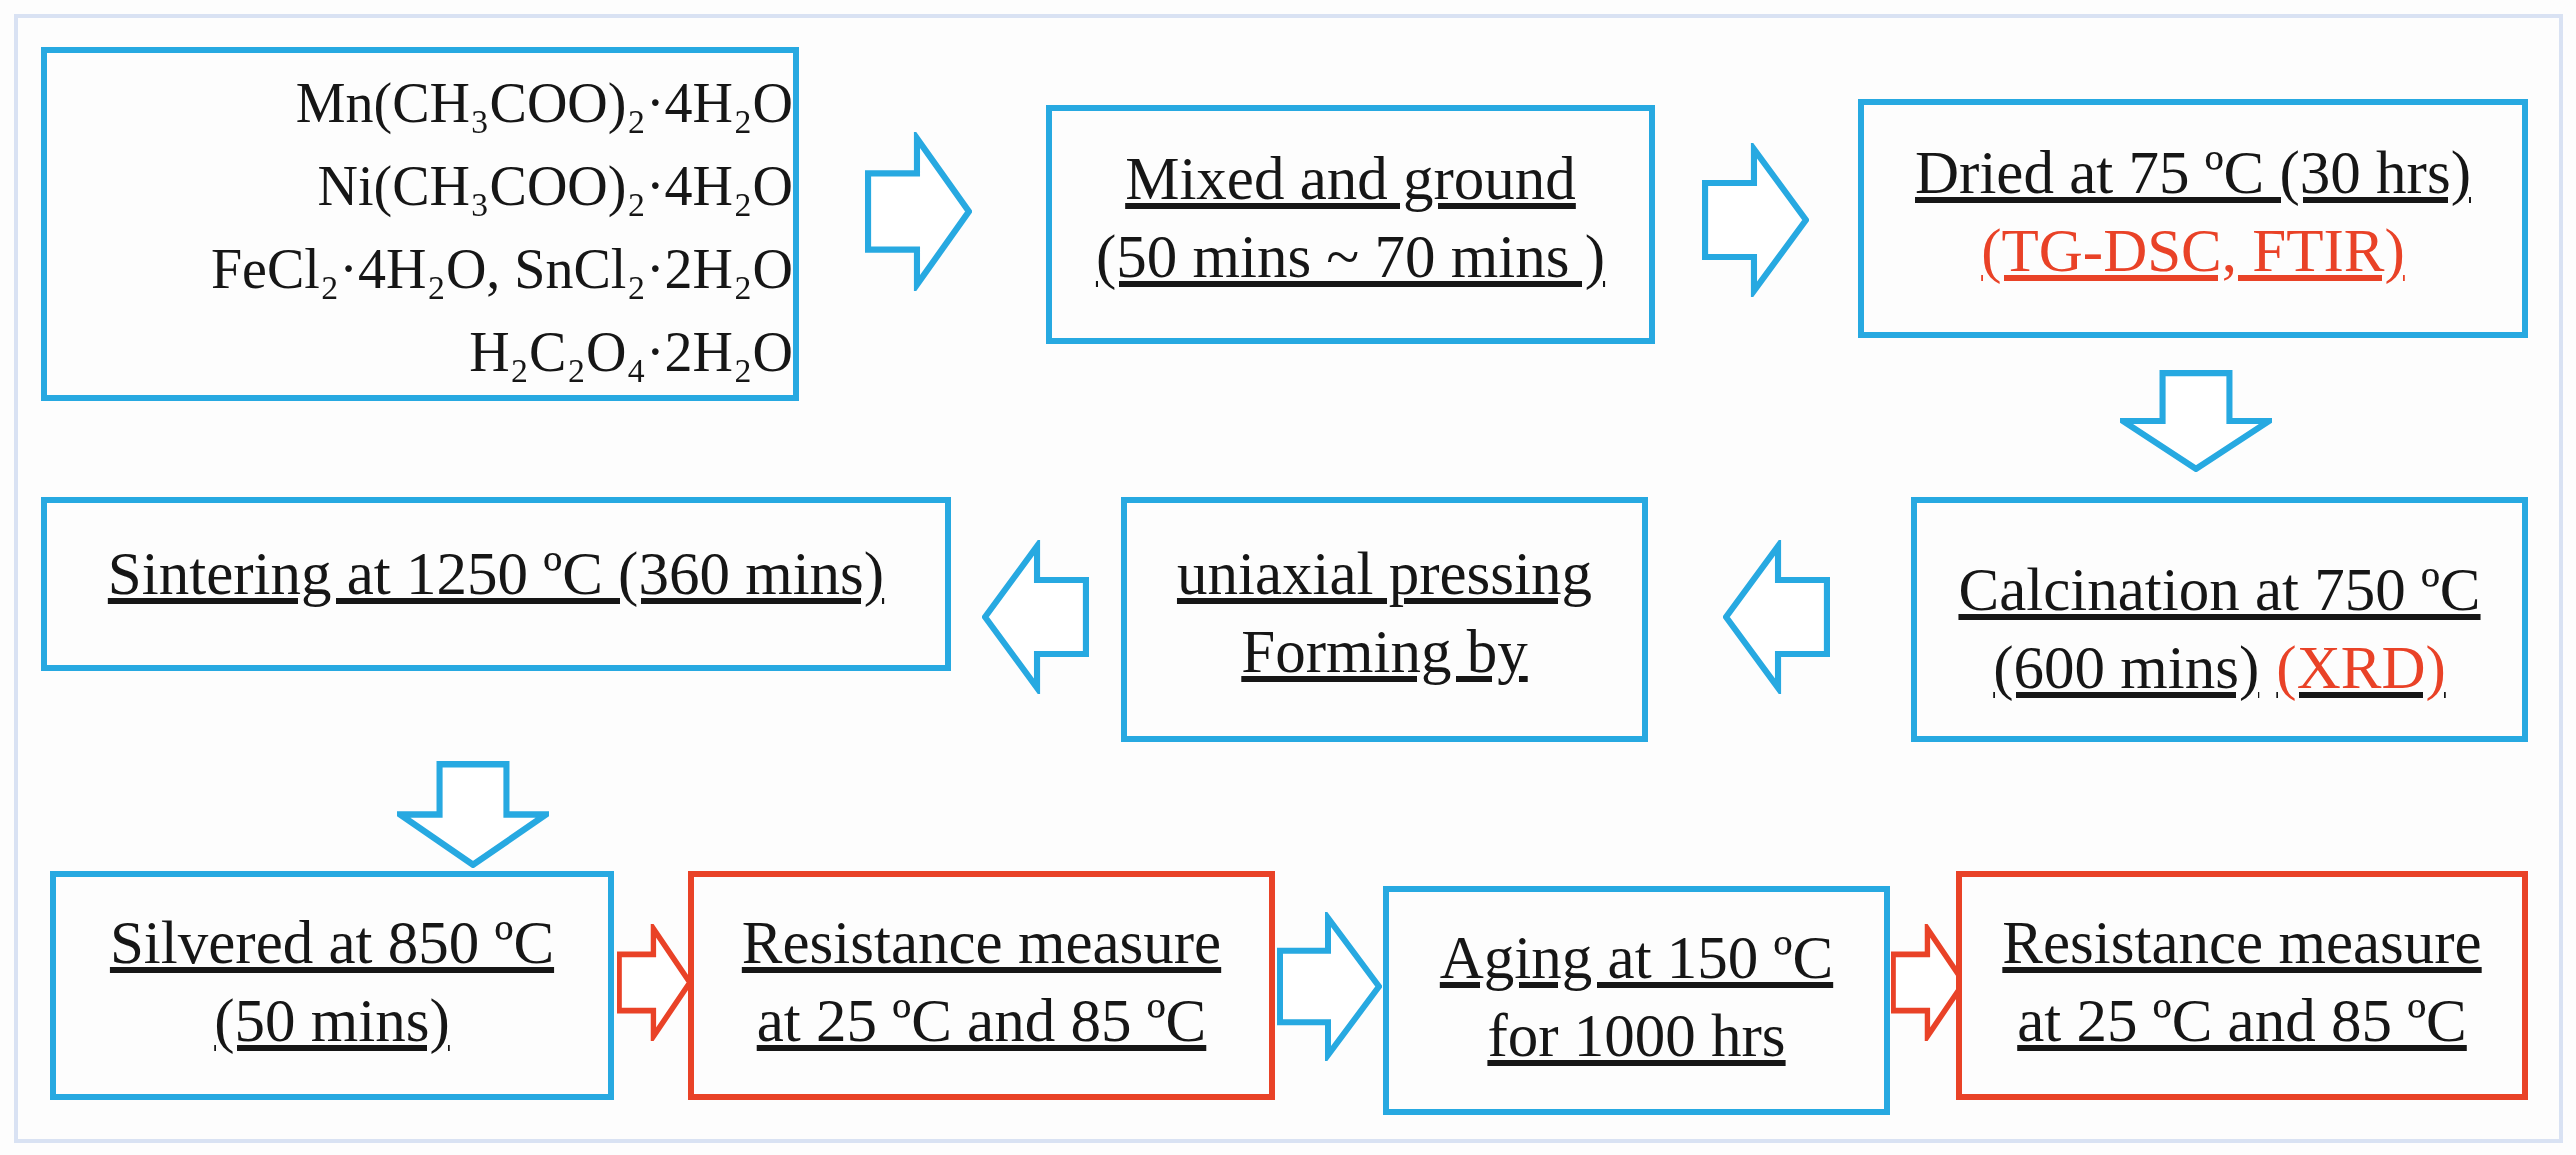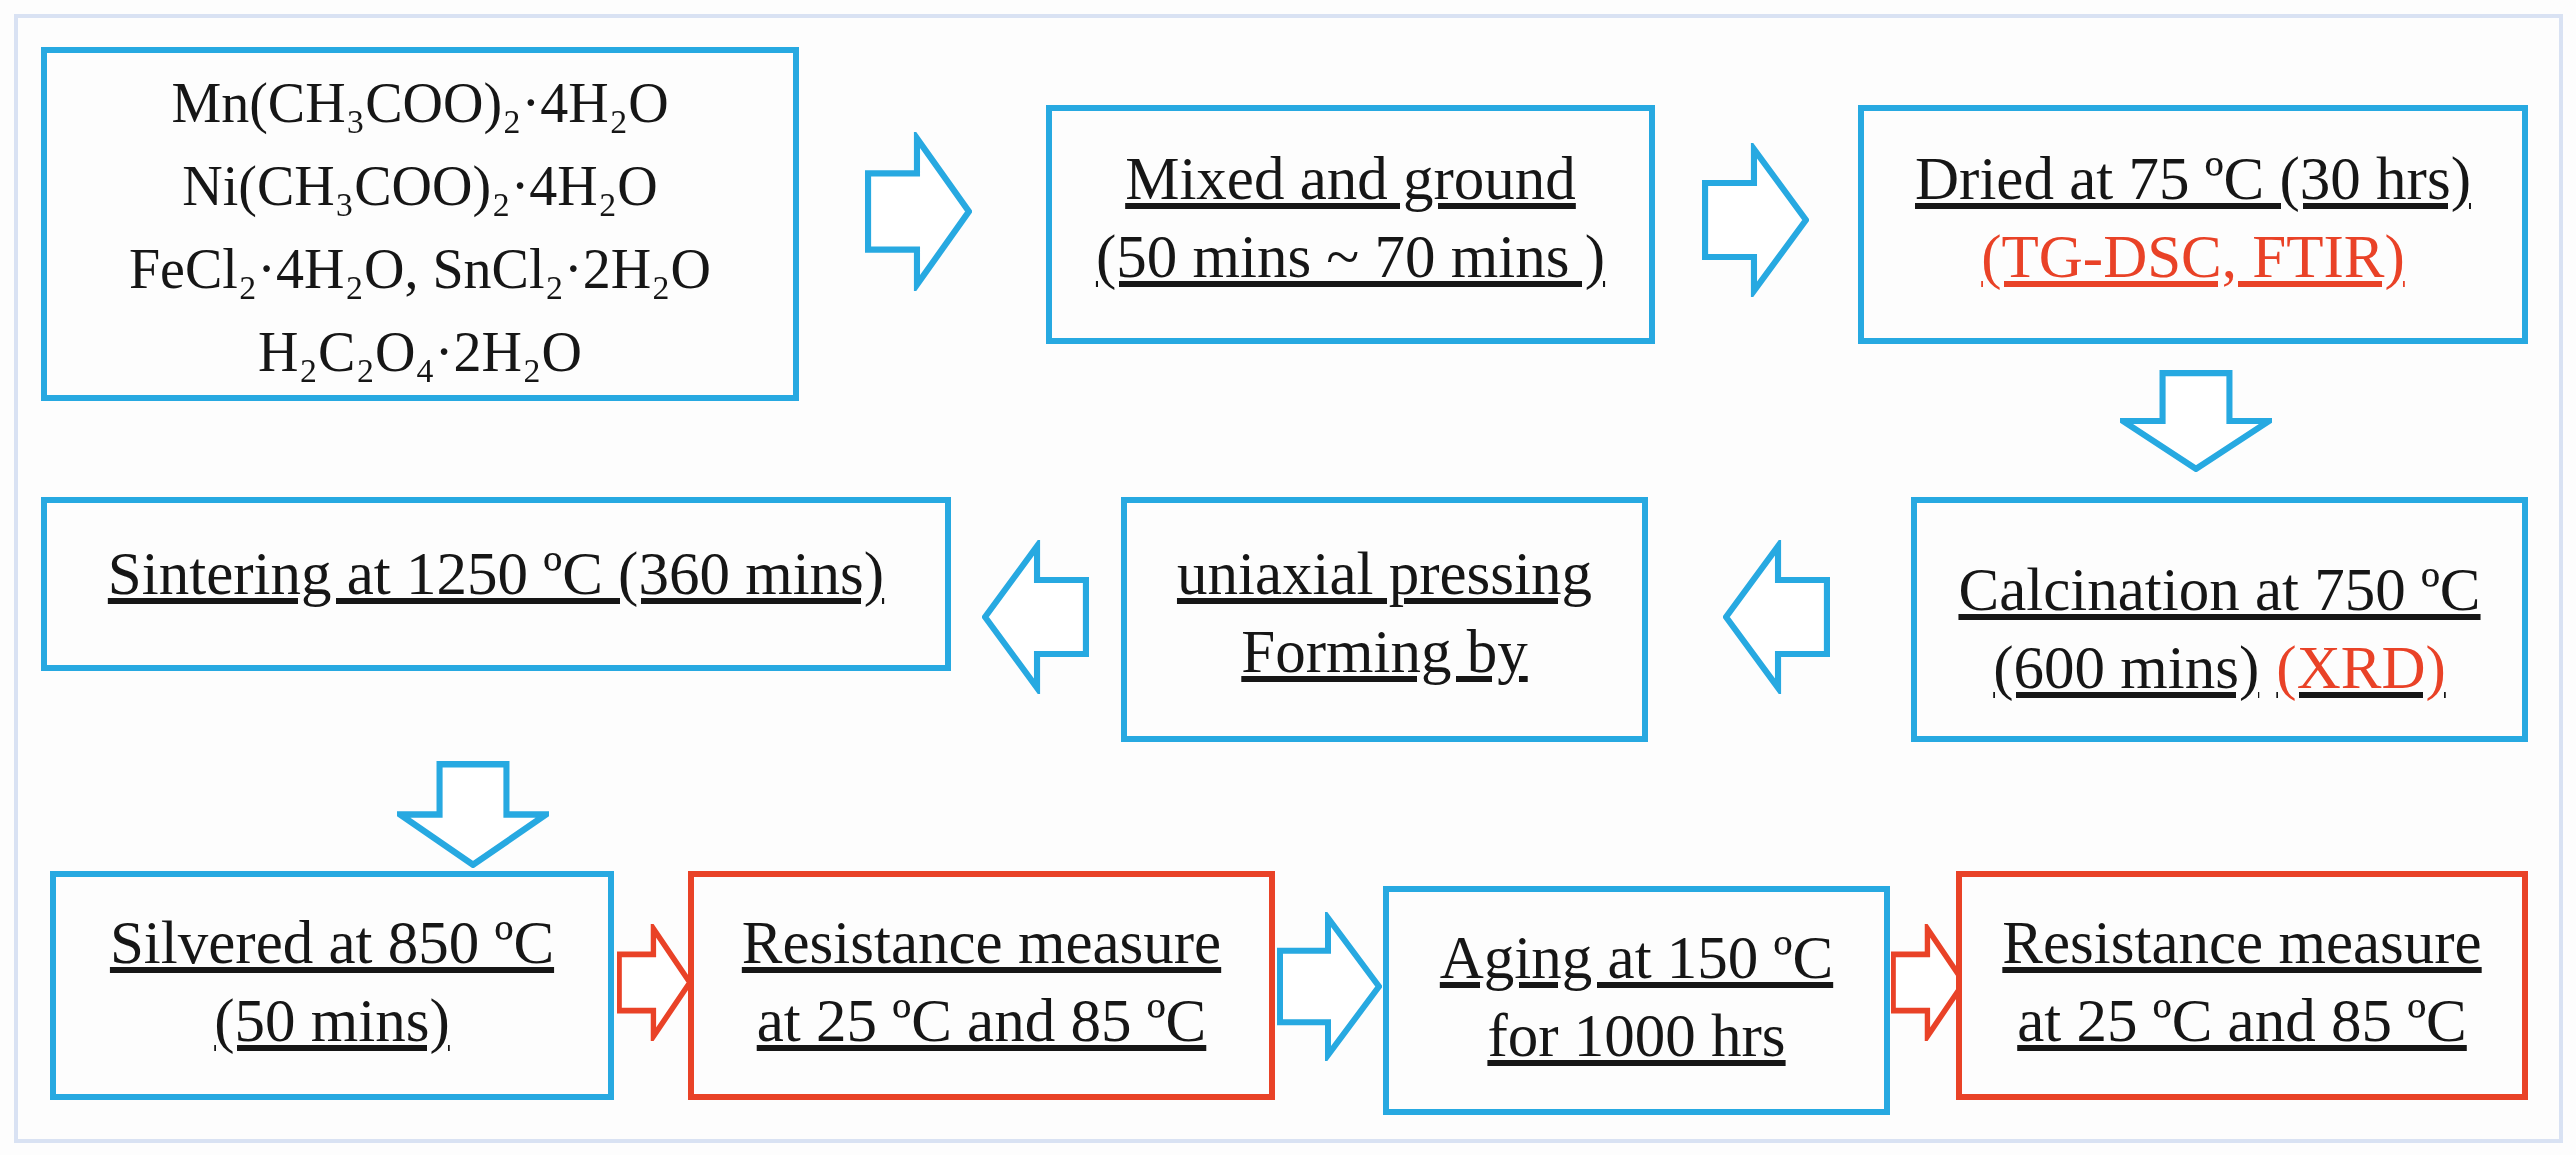--- a/index.html
+++ b/index.html
@@ -35,20 +35,21 @@
   .ln{
     font-size:61px;
     line-height:78px;
     white-space:nowrap;
     text-decoration:underline;
   }
   .formula{
     font-size:56px;
     line-height:83px;
     white-space:nowrap;
+    text-align:right;
   }
   .red{color:var(--red);}
   .gap{margin-left:0.28em;}
   .arr{
     position:absolute;
     fill:#ffffff;
     stroke:var(--blue);
     stroke-width:4;
     stroke-linejoin:miter;
   }
@@ -74,21 +75,21 @@
 
   <div class="box" style="left:1046px;top:105px;width:609px;height:239px;padding-top:29px;">
     <div class="ln">Mixed and ground</div>
     <div class="ln">(50 mins ~ 70 mins )</div>
   </div>
 
   <svg class="arr" style="left:1702px;top:143px;width:107px;height:154px" viewBox="0 0 70 100" preserveAspectRatio="none">
     <polygon points="2,26 34,26 34,4 68,50 34,96 34,74 2,74"></polygon>
   </svg>
 
-  <div class="box" style="left:1858px;top:105px;width:670px;height:239px;padding-top:29px;">
+  <div class="box" style="left:1858px;top:99px;width:670px;height:239px;padding-top:29px;">
     <div class="ln">Dried at 75 ºC (30 hrs)</div>
     <div class="ln red">(TG-DSC, FTIR)</div>
   </div>
 
   <svg class="arr" style="left:2120px;top:370px;width:152px;height:102px" viewBox="0 0 100 66" preserveAspectRatio="none">
     <polygon points="28,2 28,33 2,33 50,64 98,33 72,33 72,2"></polygon>
   </svg>
 
   <div class="box" style="left:1911px;top:497px;width:617px;height:245px;padding-top:48px;">
     <div class="ln">Calcination at 750 ºC</div>

